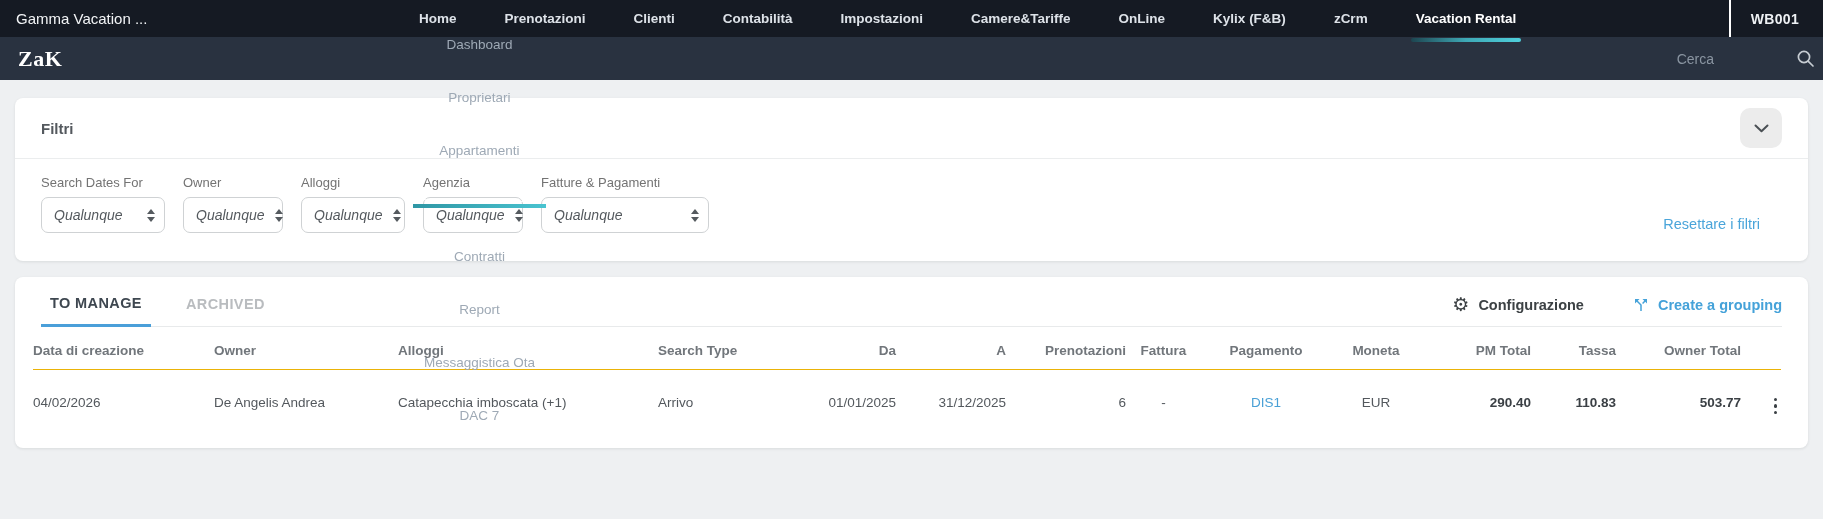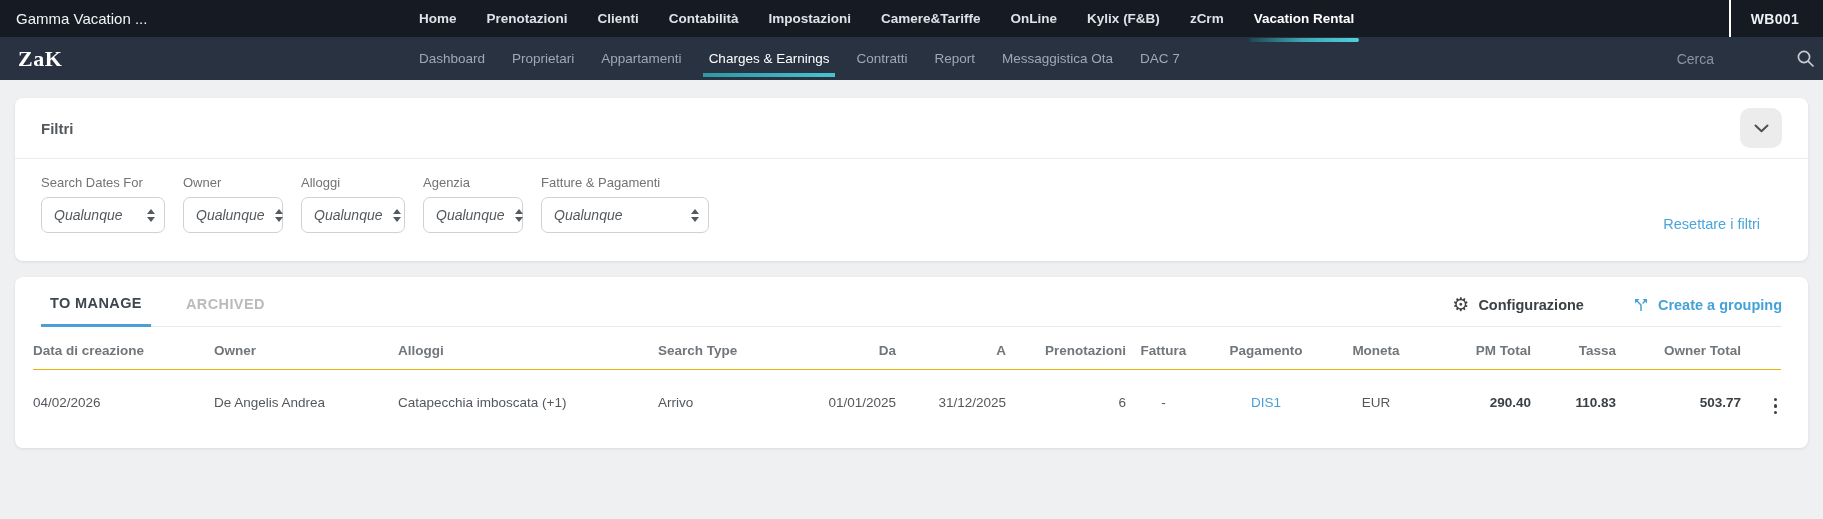--- a/index.html
+++ b/index.html
@@ -3,32 +3,32 @@
 <meta charset="utf-8">
 <style>
   * { margin:0; padding:0; box-sizing:border-box; }
   html,body { width:1823px; height:519px; overflow:hidden; }
   body { font-family:"Liberation Sans","DejaVu Sans",sans-serif; background:#eef0f2; }
   .page { width:1823px; height:519px; position:relative; }
 
   
   .topbar { height:37px; background:#151a23; display:flex; align-items:center; position:relative; z-index:3; }
   .brand { width:419px; padding-left:16px; color:#f2f4f6; font-size:15px; white-space:nowrap; }
-  .topnav { display:flex; align-items:center; gap:30px; height:100%; }
+  .topnav { display:flex; align-items:center; gap:48px; height:100%; }
   .topnav .tnav-item { position:relative; color:#dde2e8; font-size:13.5px; font-weight:700; text-decoration:none; height:100%; display:flex; align-items:center; white-space:nowrap; cursor:pointer; }
   .topnav .tnav-item.active { color:#ffffff; }
   .topnav .tnav-item.active::after { content:""; position:absolute; left:-5px; right:-5px; bottom:-5px; height:4px; border-radius:2px; background:linear-gradient(to right,#1d4550,#3ea9b6,#4fd0dc); }
   .topbar-spacer { flex:1; }
   .topbar-divider { width:2px; height:37px; background:#ffffff; }
   .account { color:#eef1f4; font-size:14px; font-weight:600; padding:0 24px 0 20px; letter-spacing:0.3px; cursor:pointer; }
 
   
   .subnav { height:43px; background:#293240; display:flex; align-items:center; position:relative; z-index:2; }
   .zak-logo { width:419px; padding-left:18px; color:#ffffff; font-family:"Liberation Serif","DejaVu Serif",serif; font-weight:700; font-size:22px; letter-spacing:0.5px; cursor:pointer; }
-  .subnav-items { display:flex; align-items:center; gap:27px; height:100%; }
+  .subnav-items { display:flex; align-items:center; gap:38px; height:100%;flex-direction:column; }
   .snav-item { position:relative; color:#9ea9b5; font-size:13.5px; text-decoration:none; height:100%; display:flex; align-items:center; white-space:nowrap; cursor:pointer; }
   .snav-item.active { color:#ffffff; }
   .snav-item.active::after { content:""; position:absolute; left:-6px; right:-6px; bottom:3px; height:4px; background:linear-gradient(to right,#2f97a5,#49c3d0); }
   .subnav-spacer { flex:1; }
   .search-box { color:#8a95a1; font-size:14px; cursor:text; }
   .search-icon-wrap { margin-left:82px; margin-right:8px; cursor:pointer; display:flex; align-items:center; }
 
   
   main { padding:18px 15px 12px; }
   .card { background:#ffffff; border-radius:8px; box-shadow:0 1px 3px rgba(30,35,40,0.10); }

